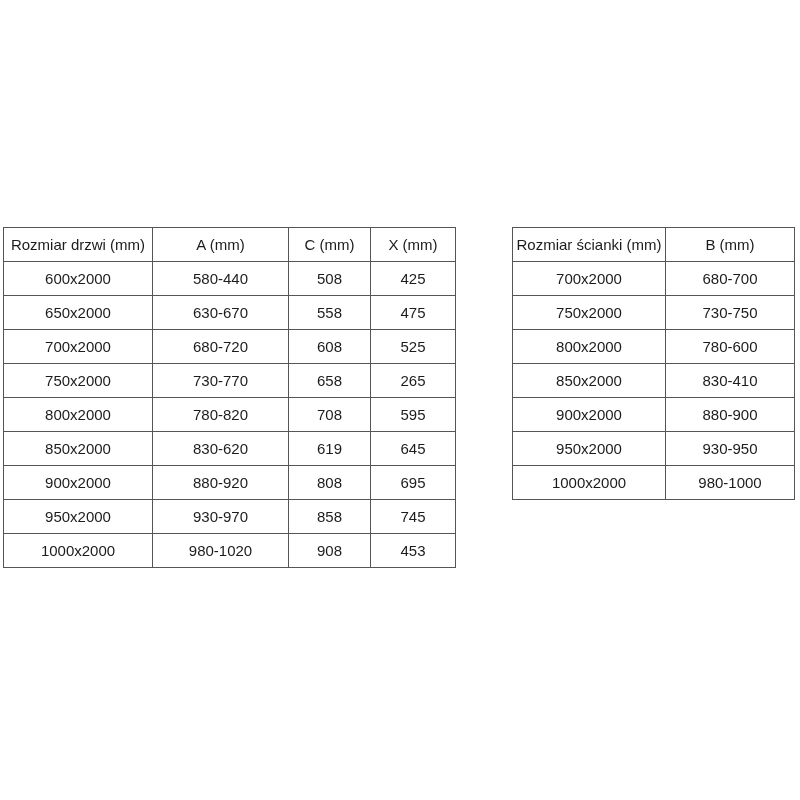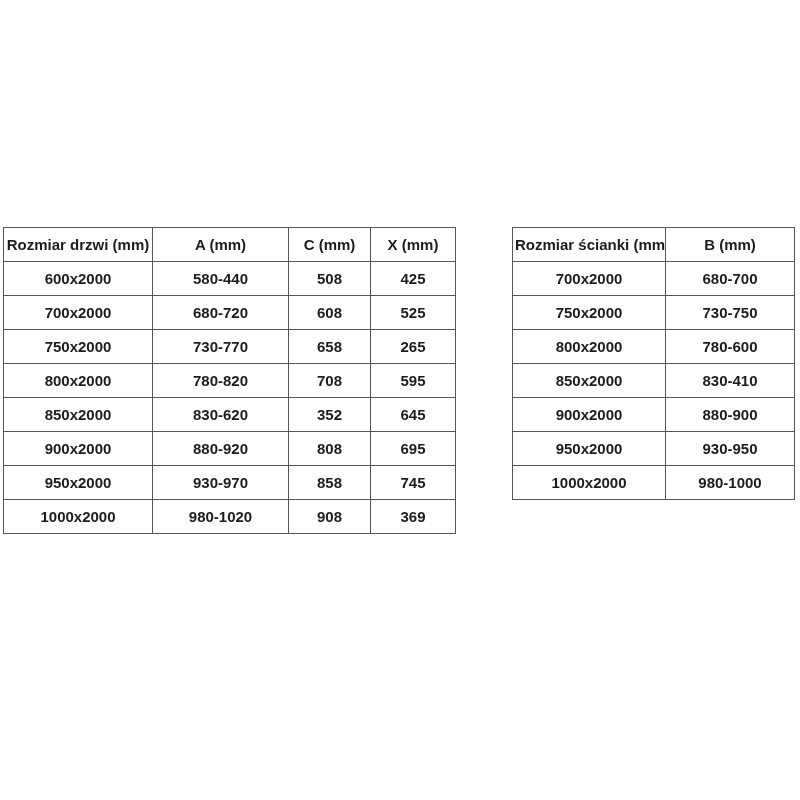--- a/index.html
+++ b/index.html
@@ -35,24 +35,24 @@
   table.spec-table td {
     border: 1px solid #555555;
     text-align: center;
     vertical-align: middle;
     height: 33px;
     padding: 0 2px;
     overflow: hidden;
     white-space: nowrap;
   }
   table.spec-table th {
-    font-weight: 700;
+    font-weight: 400;
   }
   table.spec-table td {
-    font-weight: 700;
+    font-weight: 400;
   }
   
   #table-doors col.c0 { width: 149px; }
   #table-doors col.c1 { width: 136px; }
   #table-doors col.c2 { width: 82px;  }
   #table-doors col.c3 { width: 85px;  }
   
   #table-walls col.c0 { width: 153px; }
   #table-walls col.c1 { width: 129px; }
 </style>
@@ -75,60 +75,66 @@
     </tr>
   </thead>
   <tbody>
       <tr>
         <td>600x2000</td>
         <td>580-440</td>
         <td>508</td>
         <td>425</td>
       </tr>
       <tr>
+        <td>650x2000</td>
+        <td>630-670</td>
+        <td>558</td>
+        <td>475</td>
+      </tr>
+      <tr>
         <td>700x2000</td>
         <td>680-720</td>
         <td>608</td>
         <td>525</td>
       </tr>
       <tr>
         <td>750x2000</td>
         <td>730-770</td>
         <td>658</td>
         <td>265</td>
       </tr>
       <tr>
         <td>800x2000</td>
         <td>780-820</td>
         <td>708</td>
         <td>595</td>
       </tr>
       <tr>
         <td>850x2000</td>
         <td>830-620</td>
-        <td>352</td>
+        <td>619</td>
         <td>645</td>
       </tr>
       <tr>
         <td>900x2000</td>
         <td>880-920</td>
         <td>808</td>
         <td>695</td>
       </tr>
       <tr>
         <td>950x2000</td>
         <td>930-970</td>
         <td>858</td>
         <td>745</td>
       </tr>
       <tr>
         <td>1000x2000</td>
         <td>980-1020</td>
         <td>908</td>
-        <td>369</td>
+        <td>453</td>
       </tr>
     </tbody>
 </table>
 
 <table id="table-walls" class="spec-table">
   <colgroup>
     <col class="c0">
       <col class="c1">
   </colgroup>
   <thead>

